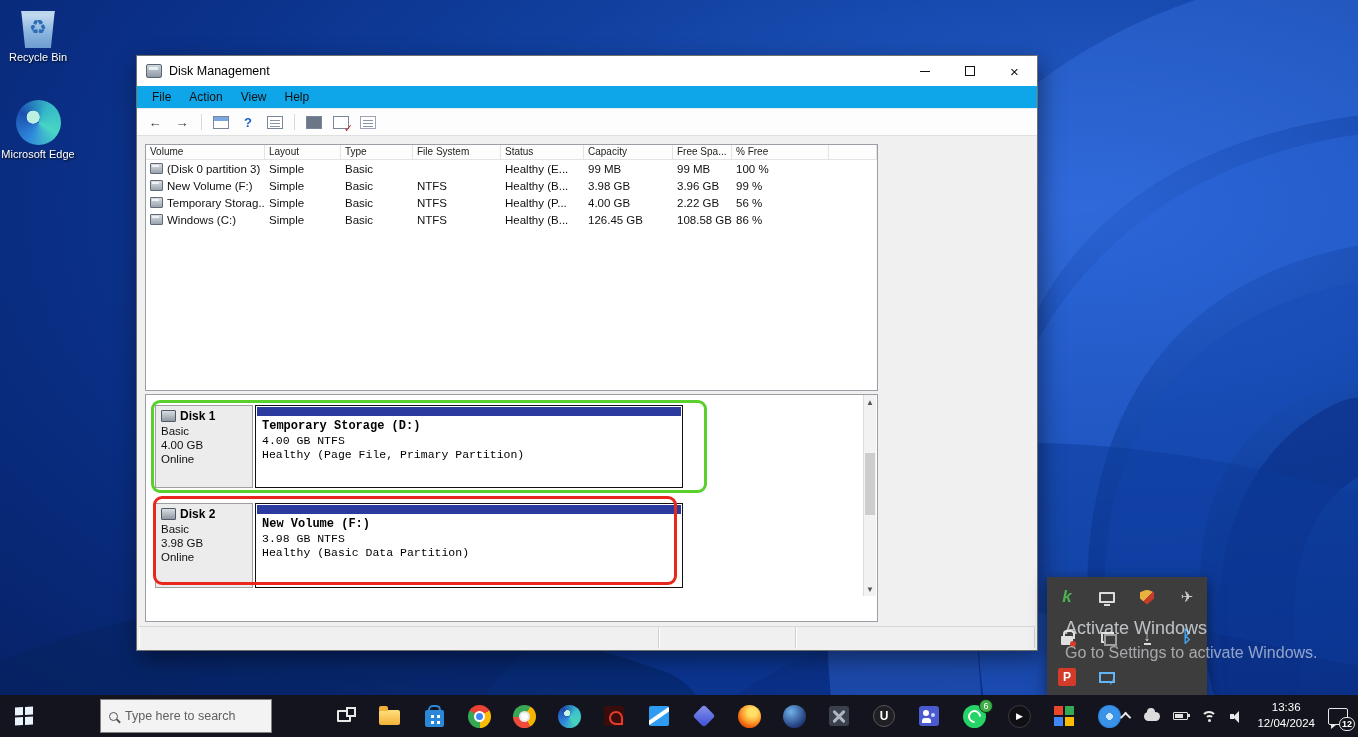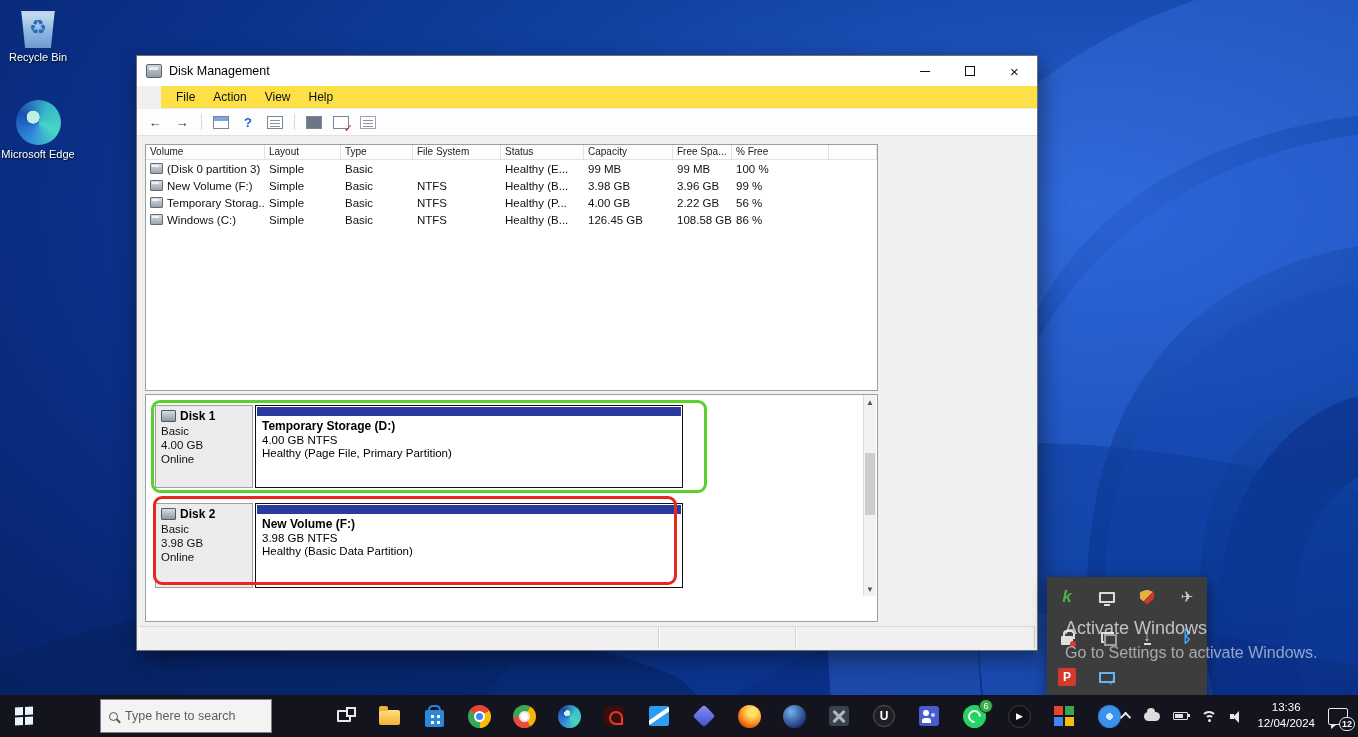--- a/index.html
+++ b/index.html
@@ -28,21 +28,21 @@
     background:#f0f0f0; border:1px solid #6f6f6f; box-shadow:3px 8px 22px rgba(0,0,0,.45); }
   .titlebar { height:30px; background:#fff; display:flex; align-items:center; padding-left:9px; }
   .title-ic { width:16px; height:14px; background:linear-gradient(#cfd6de,#8f9aa6); border:1px solid #5a6572; border-radius:2px; position:relative; }
   .title-ic::after { content:""; position:absolute; left:2px; top:2px; width:9px; height:3px; background:#e9eef3; }
   .title-txt { font-size:12.5px; color:#000; margin-left:7px; }
   .win-ctrls { margin-left:auto; display:flex; height:100%; }
   .win-btn { width:45px; height:100%; display:flex; align-items:center; justify-content:center; color:#111; font-size:15px; }
   .min-glyph { width:10px; height:1px; background:#111; display:block; }
   .max-glyph { width:10px; height:10px; border:1px solid #111; display:block; }
 
-  .menubar { height:23px; background:#fde047; display:flex; align-items:center; padding-left:6px; border-bottom:1px solid #ececec;margin-left:24px; }
+  .menubar { height:23px; background:#0ea5e9; display:flex; align-items:center; padding-left:6px; border-bottom:1px solid #ececec; }
   .menu-item { font-size:12px; padding:3px 9px; color:#111; }
 
   .toolbar { height:27px; background:#fdfdfd; border-bottom:1px solid #e0e0e0; display:flex; align-items:center; padding-left:8px; gap:7px; }
   .tool-btn { width:20px; height:20px; display:flex; align-items:center; justify-content:center; font-size:13px; color:#333; }
   .tool-sep { width:1px; height:16px; background:#d8d8d8; margin:0 2px; }
   .tool-tile { width:16px; height:13px; border:1px solid #7a8699; background:#fff; position:relative; }
   .tool-tile.blue-top::before { content:""; position:absolute; top:0; left:0; right:0; height:4px; background:#7aa7e0; }
   .tool-tile.lines::before { content:""; position:absolute; left:2px; right:2px; top:3px; height:1px; background:#8a94a4; box-shadow:0 3px 0 #8a94a4, 0 6px 0 #8a94a4; }
   .tool-q { color:#1c62c8; font-weight:bold; font-size:13px; }
   .tool-check { color:#c22a1c; font-size:11px; position:absolute; right:-2px; bottom:-3px; }
@@ -55,21 +55,21 @@
   .vol-ic { width:13px; height:11px; background:linear-gradient(#d8dde2,#9aa4ae); border:1px solid #5f6a76; border-radius:1px; margin-right:4px; flex:0 0 auto; position:relative; }
   .vol-ic::after { content:""; position:absolute; left:1px; top:1px; width:7px; height:2px; background:#eef2f6; }
 
   
   .graph-pane { position:absolute; left:8px; top:338px; width:733px; height:228px; background:#fff; border:1px solid #9a9fa6; }
   .disk-block { position:absolute; display:flex; }
   .disk-left { width:98px; background:#ececec; border:1px solid #a0a0a0; padding:3px 5px; }
   .disk-left .dname { font-size:12px; font-weight:bold; color:#000; display:flex; align-items:center; gap:4px; }
   .disk-ic { width:15px; height:12px; background:linear-gradient(#d8dde2,#8f99a4); border:1px solid #4f5a66; border-radius:1px; display:inline-block; }
   .disk-left .dline { font-size:11.5px; color:#111; margin-top:2px; }
-  .disk-right { flex:1; border:1px solid #111; margin-left:2px; background:#fff; position:relative; }
+  .disk-right { flex:1; border:1px solid #111; margin-left:2px; background:#fff; position:relative;font-family:Liberation Mono, monospace; }
   .part-bar { height:9px; margin:1px; }
   .disk-right .vtitle { font-size:12px; font-weight:bold; margin:3px 0 1px 6px; }
   .disk-right .vline { font-size:11.5px; margin:1px 0 0 6px; }
   .hl-box { position:absolute; border-style:solid; border-width:3px; border-radius:9px; pointer-events:none; }
 
   .legend-strip { position:absolute; left:0; right:0; bottom:0; height:24px; background:#f0f0f0; border-top:1px solid #c9c9c9; display:flex; align-items:center; gap:18px; padding-left:6px; }
   .leg-item { display:flex; align-items:center; gap:5px; font-size:11.5px; color:#111; }
   .leg-swatch { width:11px; height:11px; border:1px solid #444; }
 
   

